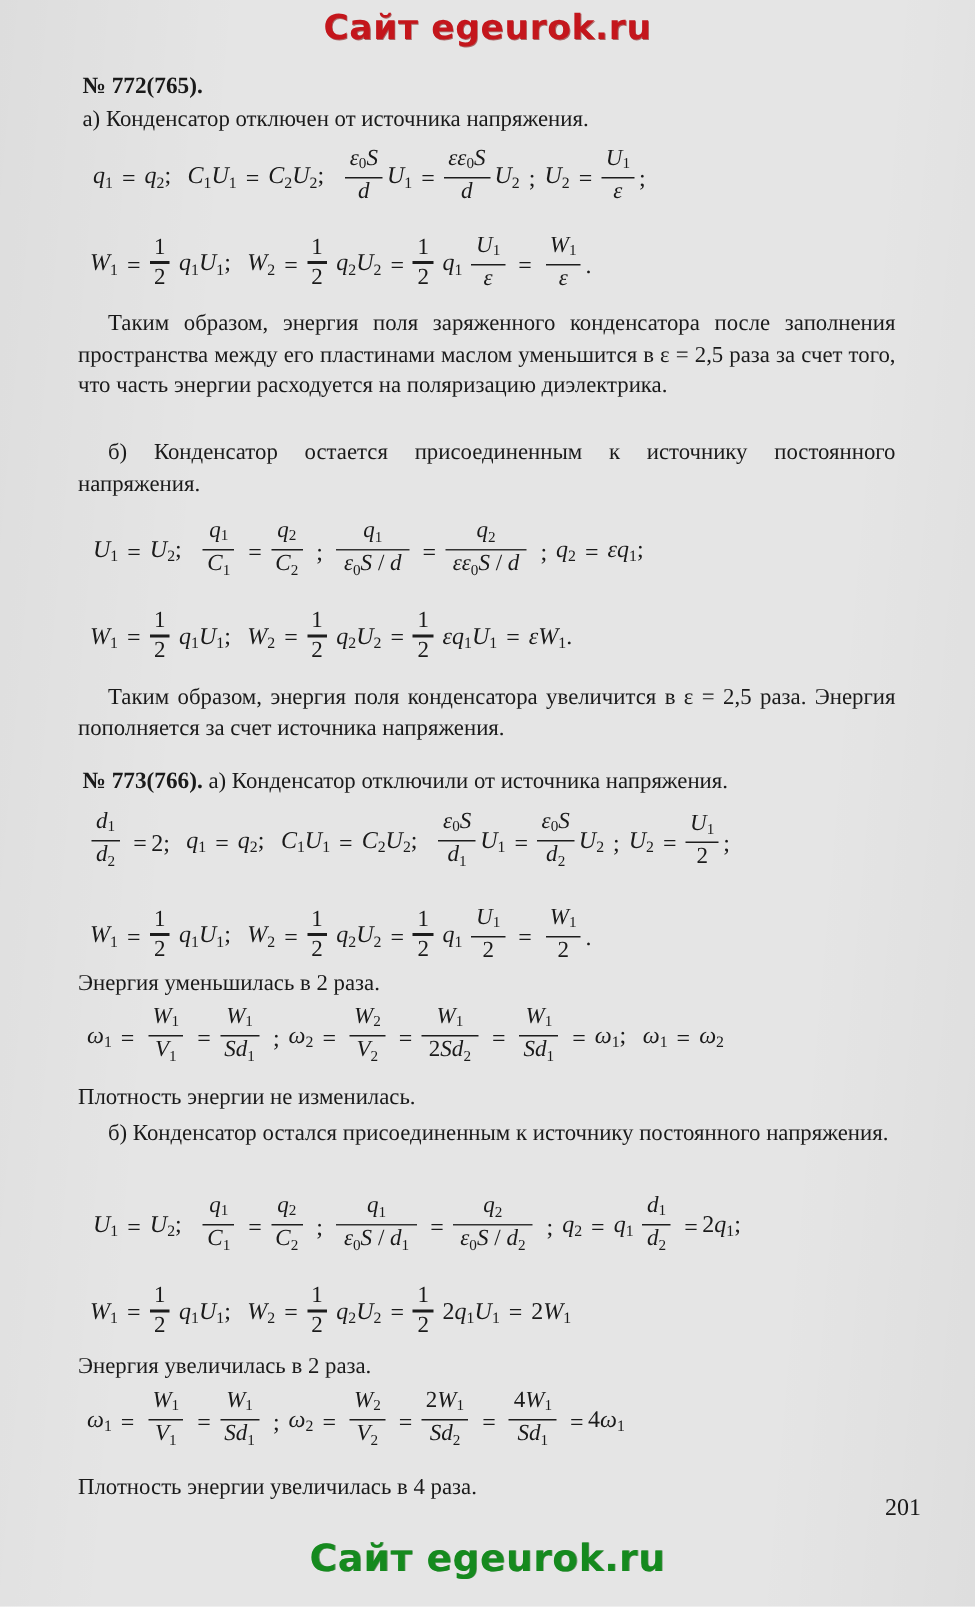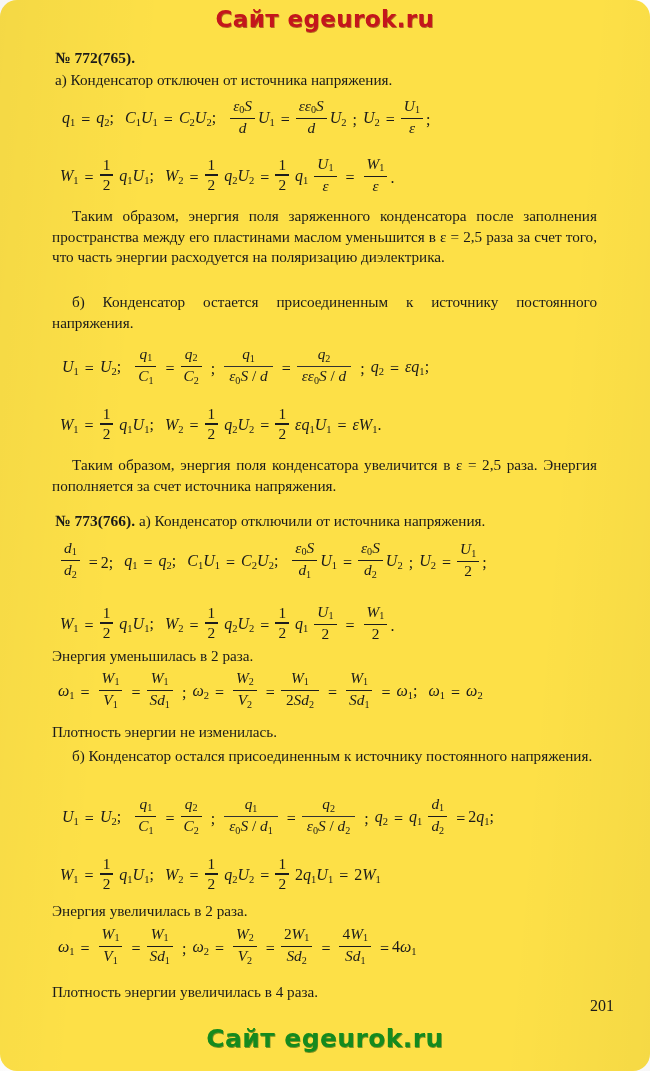--- a/index.html
+++ b/index.html
@@ -146,21 +146,21 @@
     font-size: 16px;
     font-family: "Liberation Serif", "DejaVu Serif", serif;
   }
 
   
   .content, #page-number { filter: none; }
 </style>
 </head>
 <body style="color: rgb(26, 26, 26);">
 
-<div id="page" style="background: #fde047; border-radius: 17px;">
+<div id="page" style="background: #e5e5e5;">
 
   <div class="watermark" id="watermark-top" style="color: rgb(196, 22, 28);">Сайт egeurok.ru</div>
 
   <div class="content">
 
     <div class="line heading" style="left:55px; top:50px;">№  772(765).</div>
 
     <div class="line" style="left:55px; top:72px;">а) Конденсатор отключен от источника напряжения.</div>
 
     <div class="math" style="left:62px; top:100px;">

